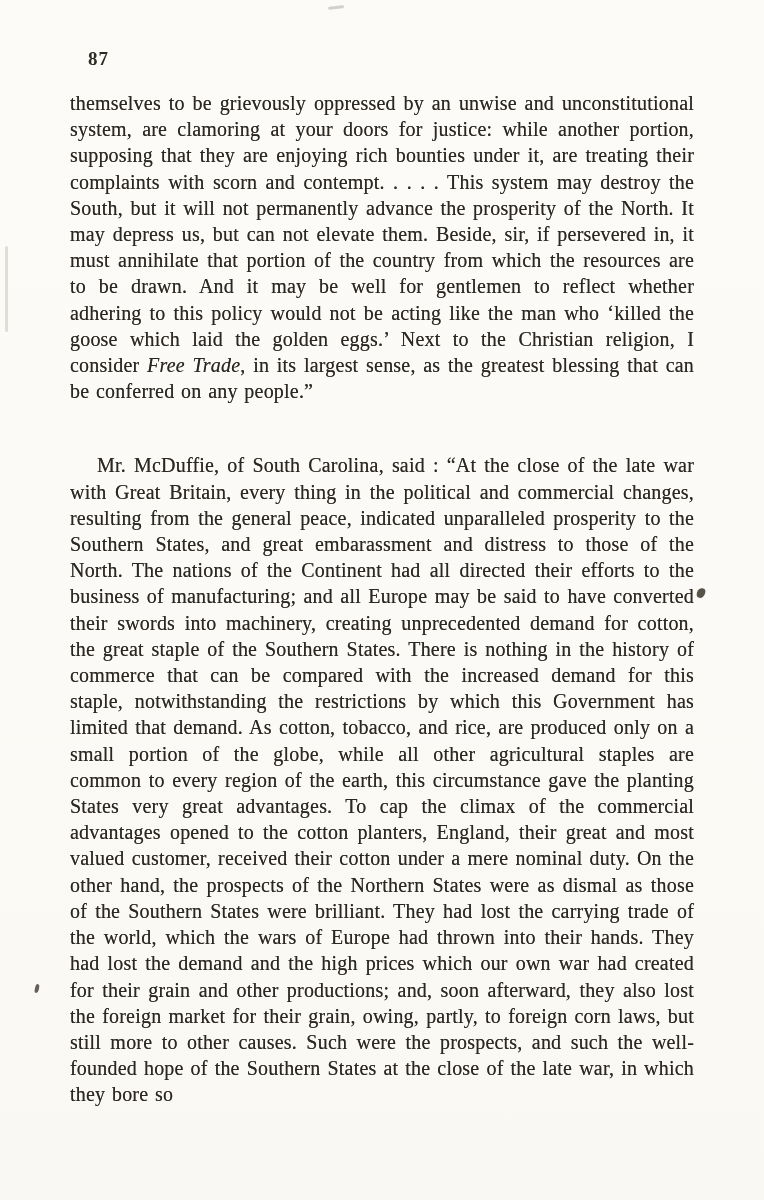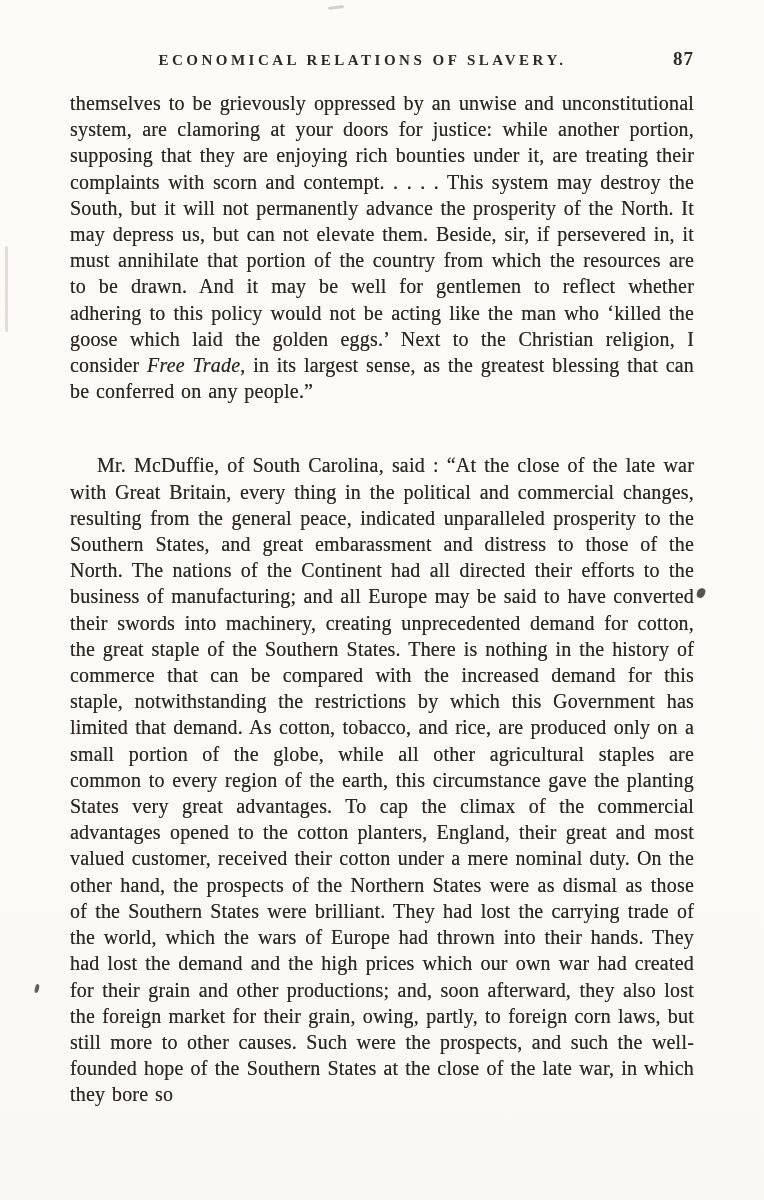--- a/index.html
+++ b/index.html
@@ -96,21 +96,20 @@
 <body>
 
 <div class="page">
 
   <div class="artifact smudge-top"></div>
   <div class="artifact smear-left"></div>
   <div class="artifact inkdot-right"></div>
   <div class="artifact mark-left"></div>
 
   <div class="header">
-    <span class="running-title">ECONOMICAL RELATIONS OF SLAVERY.</span>
     <span class="page-number">87</span>
   </div>
 
   <div class="body-text">
     <p class="para"><span>themselves to be grievously oppressed by an unwise and unconstitutional system, are clamoring at your doors for justice: while another portion, supposing that they are enjoying rich bounties under it, are treating their complaints with scorn and contempt. . . . . This system may destroy the South, but it will not permanently advance the prosperity of the North.  It may depress us, but can not elevate them.  Beside, sir, if persevered in, it must annihilate that portion of the country from which the resources are to be drawn.  And it may be well for gentlemen to reflect whether adhering to this policy would not be acting like the man who ‘killed the goose which laid the golden eggs.’  Next to the Christian religion, I consider </span><i>Free Trade</i><span>, in its largest sense, as the greatest blessing that can be conferred on any people.”</span></p>
     <p class="para indent">Mr. McDuffie, of South Carolina, said : “At the close of the late war with Great Britain, every thing in the political and commercial changes, resulting from the general peace, indicated unparalleled prosperity to the Southern States, and great embarassment and distress to those of the North.  The nations of the Continent had all directed their efforts to the business of manufacturing; and all Europe may be said to have converted their swords into machinery, creating unprecedented demand for cotton, the great staple of the Southern States.  There is nothing in the history of commerce that can be compared with the increased demand for this staple, notwithstanding the restrictions by which this Government has limited that demand.  As cotton, tobacco, and rice, are produced only on a small portion of the globe, while all other agricultural staples are common to every region of the earth, this circumstance gave the planting States very great advantages.  To cap the climax of the commercial advantages opened to the cotton planters, England, their great and most valued customer, received their cotton under a mere nominal duty.  On the other hand, the prospects of the Northern States were as dismal as those of the Southern States were brilliant.  They had lost the carrying trade of the world, which the wars of Europe had thrown into their hands.  They had lost the demand and the high prices which our own war had created for their grain and other productions; and, soon afterward, they also lost the foreign market for their grain, owing, partly, to foreign corn laws, but still more to other causes.  Such were the prospects, and such the well-founded hope of the Southern States at the close of the late war, in which they bore so</p>
   </div>
 
 </div>
 

